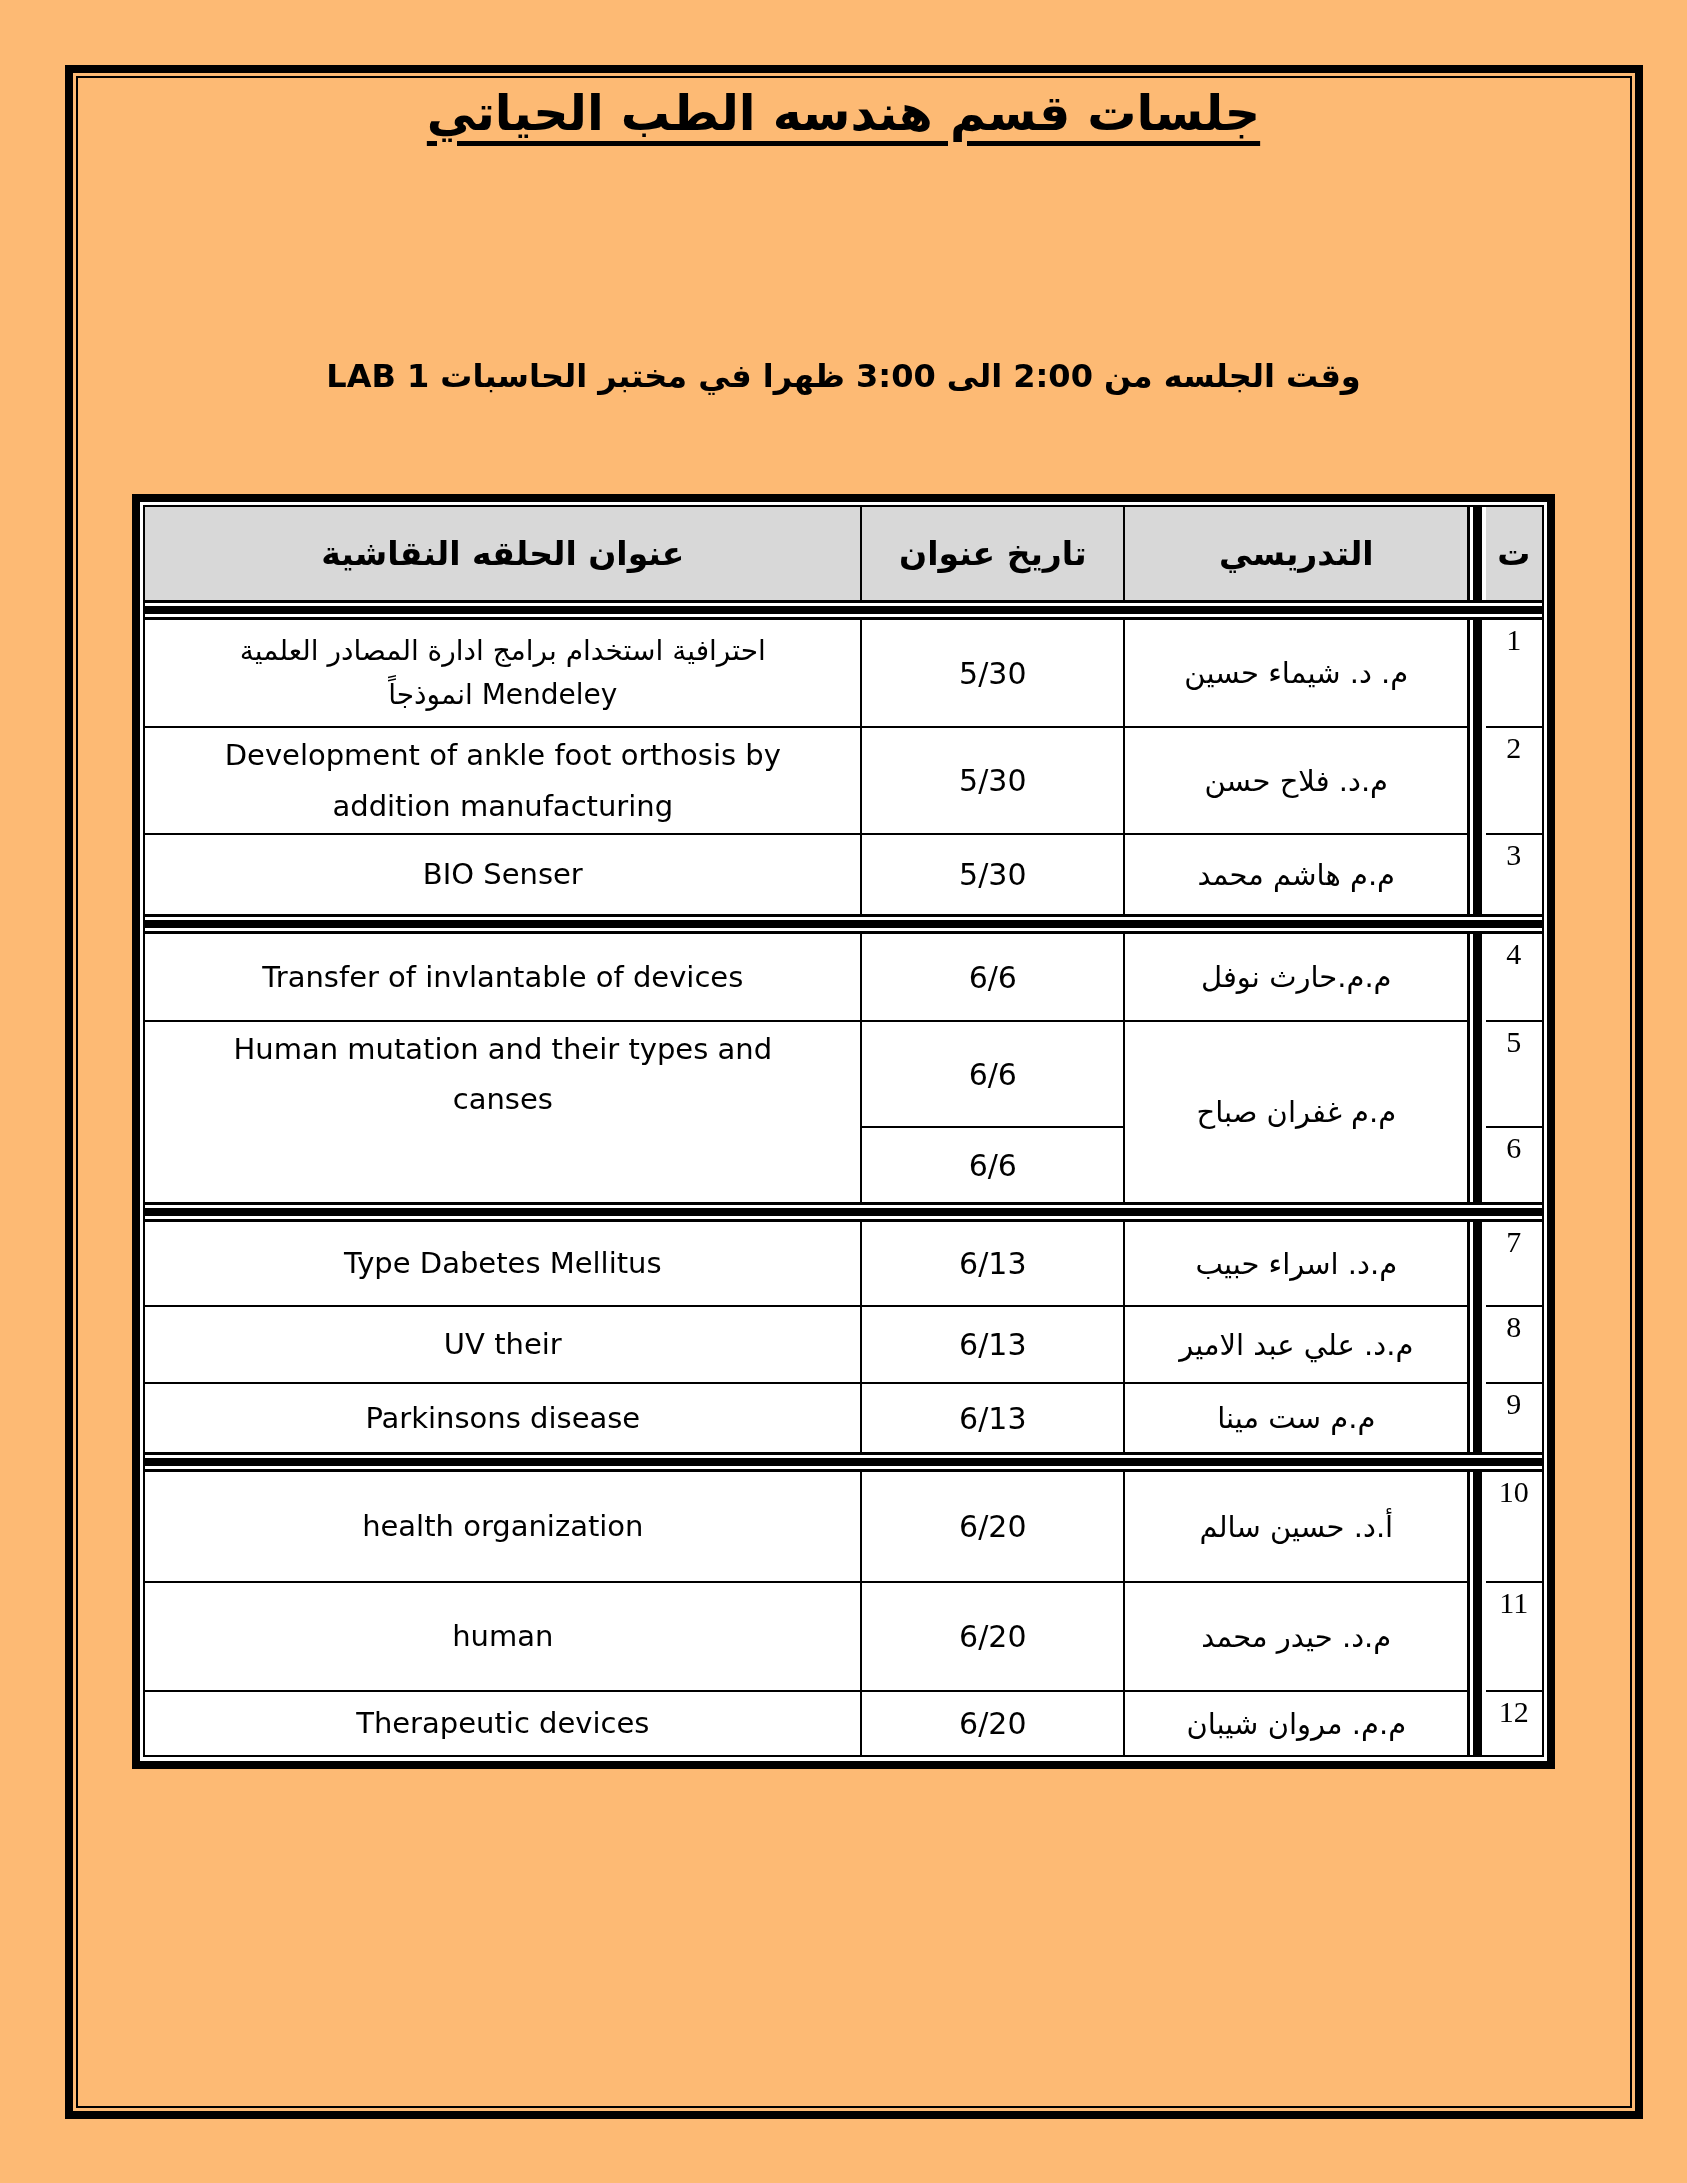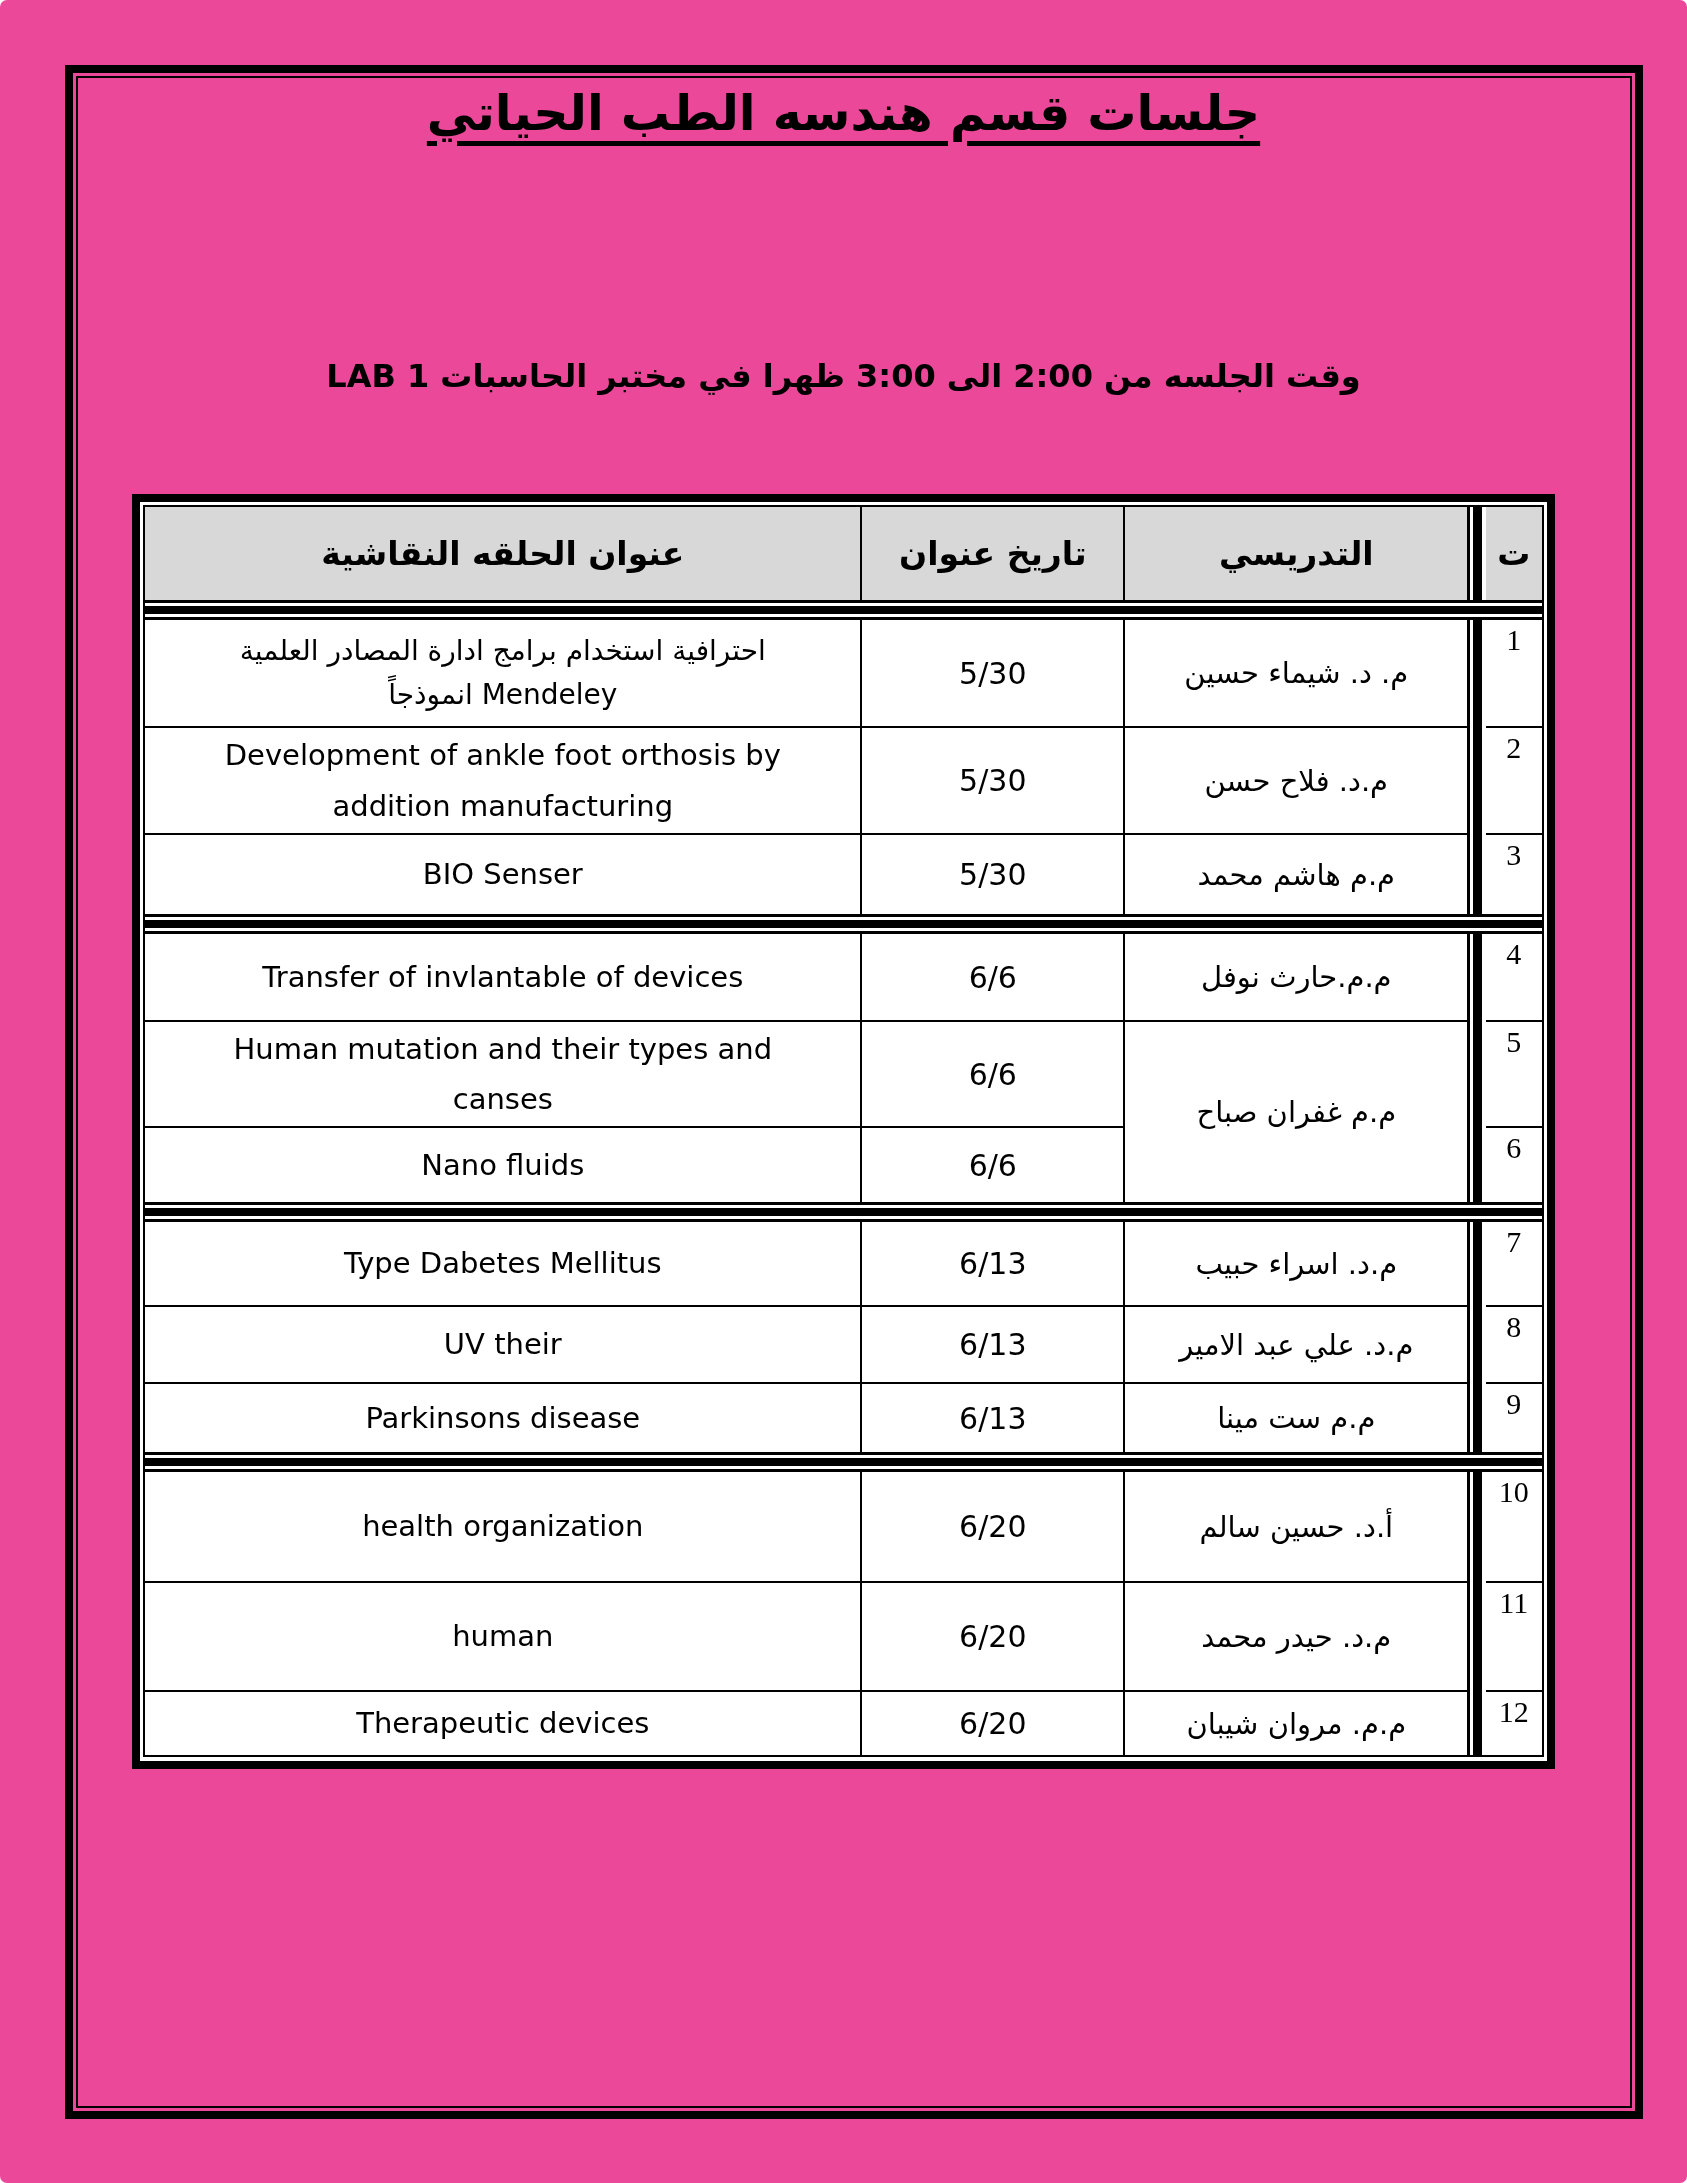--- a/index.html
+++ b/index.html
@@ -1,23 +1,22 @@
 <!DOCTYPE html>
 <html lang="ar" style="font-size:10.6px"><head>
 <meta charset="utf-8">
 <style>
   html,body{margin:0;padding:0;background:#ffffff;}
   #page{
     position:relative;
     width:1687px;height:2183px;
-    background:#ec4899;
+    background:#fdba74;
     font-family:"DejaVu Sans",sans-serif;
     color:#000;
     overflow:hidden;
-    border-radius:7px;
   }
   
   #page-border-outer{
     position:absolute;left:65px;top:65px;right:44px;bottom:64px;
     border:8.6px solid #000;
   }
   #page-border-inner{
     position:absolute;left:2.6px;top:2.6px;right:2.6px;bottom:2.6px;
     border:2.6px solid #000;
   }
@@ -146,23 +145,20 @@
         <div class="cell c-topic-en" style="grid-area:8/1/9/2">
           <div>Human mutation and their types and</div>
           <div>canses</div>
         </div>
         <div class="cell c-date bl" style="grid-area:8/2/9/3">6/6</div>
         <div class="merge-instr" dir="rtl" style="grid-area:8/3/10/4">
           <div class="half-a">م.م غفران صباح</div>
         </div>
         <div class="cell c-num" style="grid-area:8/5/9/6">5</div>
 
-        <div class="cell c-topic-en" style="grid-area:9/1/10/2">
-          <div>Nano fluids</div>
-        </div>
         <div class="cell c-date bl" style="grid-area:9/2/10/3">6/6</div>
         <div class="cell c-num" style="grid-area:9/5/10/6">6</div>
 
         <div class="cell c-topic-en nt" style="grid-area:11/1/12/2">
           <div>Type Dabetes Mellitus</div>
         </div>
         <div class="cell c-date bl nt" style="grid-area:11/2/12/3">6/13</div>
         <div class="cell c-instr bl nt" dir="rtl" style="grid-area:11/3/12/4">م.د. اسراء حبيب</div>
         <div class="cell c-num nt" style="grid-area:11/5/12/6">7</div>
 

